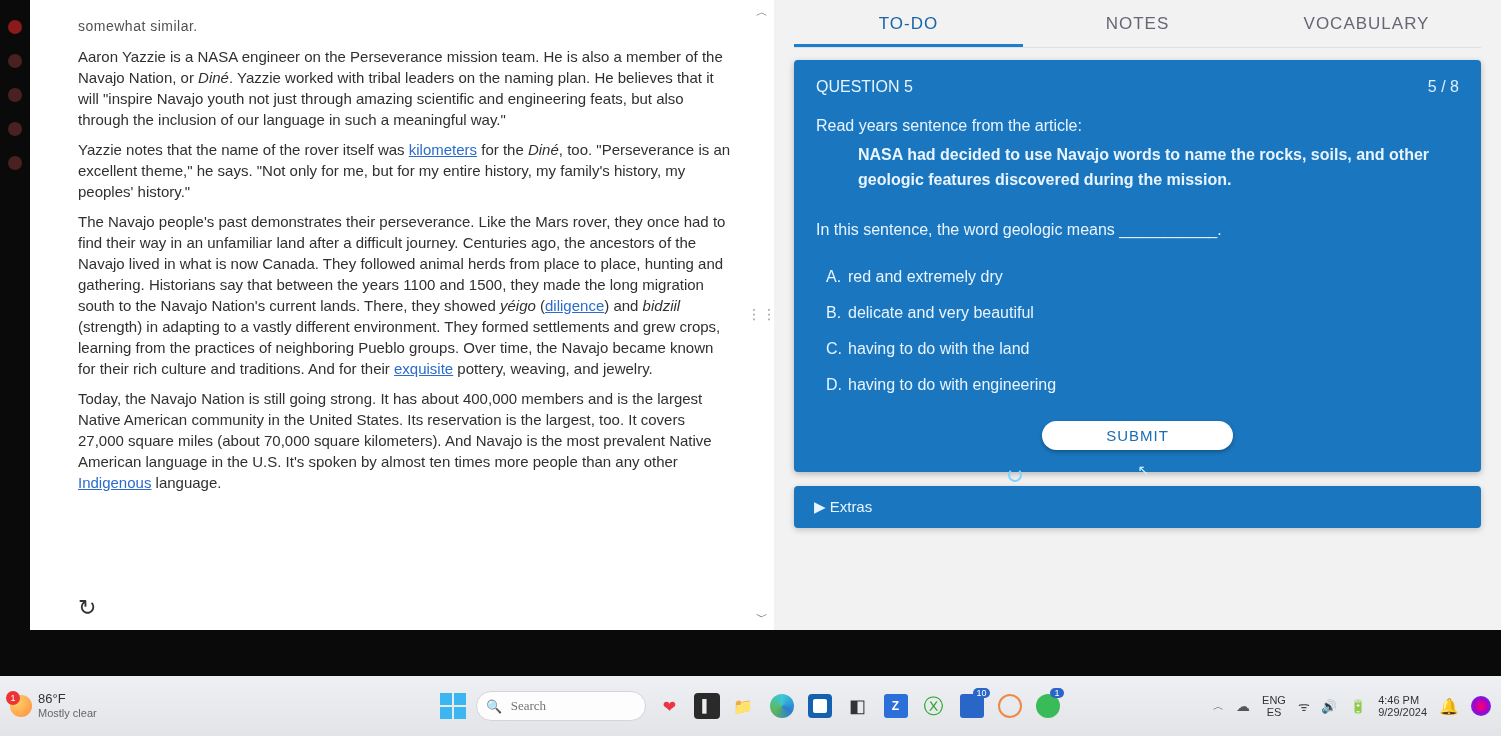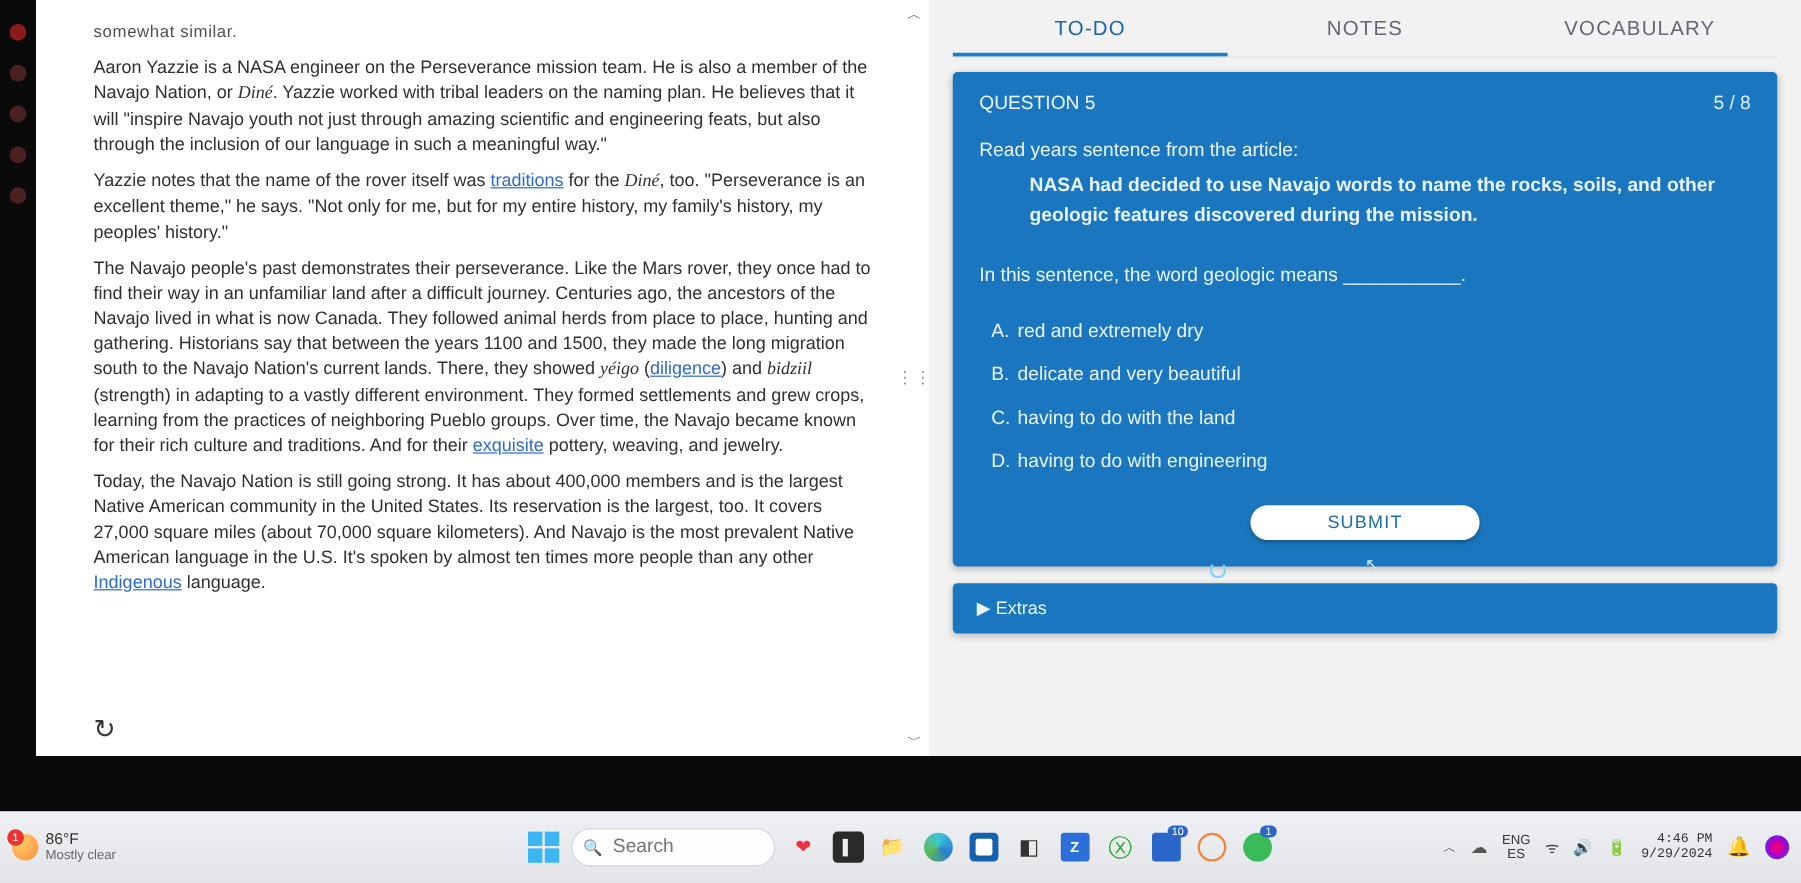--- a/index.html
+++ b/index.html
@@ -11,21 +11,21 @@
   .left-bar .dot { width: 14px; height: 14px; margin: 20px auto; border-radius: 50%; background: #4a2020; }
   .left-bar .dot.red { background: #8b1a1a; }
 
   
   .app { position: absolute; left: 30px; top: 0; right: 0; height: 630px; background: #f8f8f8; display: flex; }
 
   
   .article-pane { flex: 0 0 744px; position: relative; background: #fff; padding: 8px 40px 8px 48px; color: #303030; font-size: 15px; line-height: 1.4; overflow: hidden; }
   .article-pane p { margin: 9px 0; }
   .article-pane .link { color: #2a6bcc; text-decoration: underline; cursor: pointer; }
-  .article-pane .ital { font-style: italic; font-family: Liberation Serif, serif; }
+  .article-pane .ital { font-style: italic; }
   .cut { color: #505050; font-size: 14px; letter-spacing: 0.5px; }
 
   .scroll-up, .scroll-dn { position: absolute; right: 6px; font-size: 12px; color: #666; }
   .scroll-up { top: 4px; }
   .scroll-dn { bottom: 4px; }
   .drag-handle { position: absolute; right: -3px; top: 50%; transform: translateY(-50%); color: #999; font-size: 14px; letter-spacing: 1px; }
   .refresh-icon { position: absolute; left: 48px; bottom: 6px; font-size: 22px; color: #333; }
 
   
   .quiz-pane { flex: 1; background: #f2f2f2; padding: 0 20px 20px 20px; overflow: hidden; }
@@ -54,21 +54,21 @@
   .weather { display: flex; align-items: center; gap: 6px; }
   .weather .icon { width: 22px; height: 22px; background: radial-gradient(circle at 30% 30%, #ffd36b, #ff8a3c); border-radius: 50%; position: relative; }
   .weather .badge { position: absolute; top: -4px; left: -4px; background: #e33; color: #fff; border-radius: 50%; width: 14px; height: 14px; font-size: 9px; line-height: 14px; text-align: center; }
   .weather-text { line-height: 1.15; }
   .weather-text .t { font-size: 13px; }
   .weather-text .s { font-size: 11px; color: #666; }
 
   .tb-center { position: absolute; left: 50%; transform: translateX(-50%); display: flex; align-items: center; gap: 10px; }
   .tb-center .search { display: flex; align-items: center; gap: 8px; background: #fdfdfd; border: 1px solid #d2d5da; border-radius: 20px; padding: 6px 16px 6px 10px; width: 170px; }
   .tb-center .search .mag { color: #555; font-size: 13px; }
-  .tb-center .search input { border: none; outline: none; background: transparent; font-size: 16px; color: #6d28d9; width: 100%; }
+  .tb-center .search input { border: none; outline: none; background: transparent; font-size: 13px; color: #6d28d9; width: 100%; font-family: Liberation Serif, serif; }
   .tb-center .start { width: 26px; height: 26px; display: grid; grid-template-columns: 1fr 1fr; grid-template-rows: 1fr 1fr; gap: 2px; }
   .tb-center .start div:nth-child(1){background:#3cb6f0;} .tb-center .start div:nth-child(2){background:#3cb6f0;}
   .tb-center .start div:nth-child(3){background:#3cb6f0;} .tb-center .start div:nth-child(4){background:#3cb6f0;}
   .tb-icon { width: 28px; height: 28px; border-radius: 4px; display: flex; align-items: center; justify-content: center; font-size: 16px; }
   .ico-heart { color:#e34; } 
   .ico-dark { background:#2a2a2a; color:#eee; border-radius:4px; width:26px; height:26px; font-size:12px; }
   .ico-folder { color:#f0a030; }
   .ico-edge { width:24px;height:24px;border-radius:50%;background:conic-gradient(#3cc8d8,#2a7fd0,#5db85a,#3cc8d8); }
   .ico-store { width:24px;height:24px;background:#1660b0;border-radius:4px; position:relative;}
   .ico-store::after{content:"";position:absolute;inset:5px;background:#fff;border-radius:2px;}
@@ -79,21 +79,21 @@
   .ico-wordblue::after{content:"10";position:absolute;top:-6px;right:-6px;background:#2a65c8;color:#fff;font-size:9px;padding:0 3px;border-radius:6px;}
   .ico-redO { width:24px;height:24px;border:2px solid #e84; border-radius:50%; }
   .ico-green { width:24px;height:24px;background:#3abb5a;border-radius:50%;position:relative; color:#fff;}
   .ico-green::after{content:"1";position:absolute;top:-6px;right:-4px;background:#2a65c8;color:#fff;font-size:9px;padding:0 4px;border-radius:6px;}
 
   .tb-right { margin-left: auto; display: flex; align-items: center; gap: 12px; }
   .tb-right .chev { color:#555; font-size:11px; }
   .tb-right .cloud { color:#555; font-size:14px; }
   .tb-right .lang { line-height:1.1; font-size:11px; text-align:center; }
   .tb-right .wifi,.tb-right .vol,.tb-right .bat { color:#444; font-size:13px; }
-  .tb-right .clock { line-height:1.1; font-size:11px; text-align:right;font-family:Liberation Mono, monospace; }
+  .tb-right .clock { line-height:1.1; font-size:11px; text-align:left; }
   .tb-right .bell { color:#2a65c8; font-size:16px; }
   .tb-right .pill { width:20px;height:20px;border-radius:50%;background:radial-gradient(#f06,#a0c,#06f); }
 </style>
 </head>
 <body>
 
 <div class="screen">
 
   <div class="left-bar">
     <div class="dot red"></div>
@@ -107,21 +107,21 @@
 
     <div class="article-pane">
       <span class="scroll-up">︿</span>
       <p class="cut">somewhat similar.</p>
 
       <p>
         <span>Aaron Yazzie is a NASA engineer on the Perseverance mission team. He is also a member of the Navajo Nation, or </span><span class="ital">Diné</span><span>. Yazzie worked with tribal leaders on the naming plan. He believes that it will "inspire Navajo youth not just through amazing scientific and engineering feats, but also through the inclusion of our language in such a meaningful way."</span>
       </p>
 
       <p>
-        <span>Yazzie notes that the name of the rover itself was </span><span class="link">traditions</span><span> for the </span><span class="ital">Diné</span><span>, too. "Perseverance is an excellent theme," he says. "Not only for me, but for my entire history, my family's history, my peoples' history."</span>
+        <span>Yazzie notes that the name of the rover itself was </span><span class="link">kilometers</span><span> for the </span><span class="ital">Diné</span><span>, too. "Perseverance is an excellent theme," he says. "Not only for me, but for my entire history, my family's history, my peoples' history."</span>
       </p>
 
       <p>
         <span>The Navajo people's past demonstrates their perseverance. Like the Mars rover, they once had to find their way in an unfamiliar land after a difficult journey. Centuries ago, the ancestors of the Navajo lived in what is now Canada. They followed animal herds from place to place, hunting and gathering. Historians say that between the years 1100 and 1500, they made the long migration south to the Navajo Nation's current lands. There, they showed </span><span class="ital">yéigo</span><span> (</span><span class="link">diligence</span><span>) and </span><span class="ital">bidziil</span><span> (strength) in adapting to a vastly different environment. They formed settlements and grew crops, learning from the practices of neighboring Pueblo groups. Over time, the Navajo became known for their rich culture and traditions. And for their </span><span class="link">exquisite</span><span> pottery, weaving, and jewelry.</span>
       </p>
 
       <p>
         <span>Today, the Navajo Nation is still going strong. It has about 400,000 members and is the largest Native American community in the United States. Its reservation is the largest, too. It covers 27,000 square miles (about 70,000 square kilometers). And Navajo is the most prevalent Native American language in the U.S. It's spoken by almost ten times more people than any other </span><span class="link">Indigenous</span><span> language.</span>
       </p>
 

